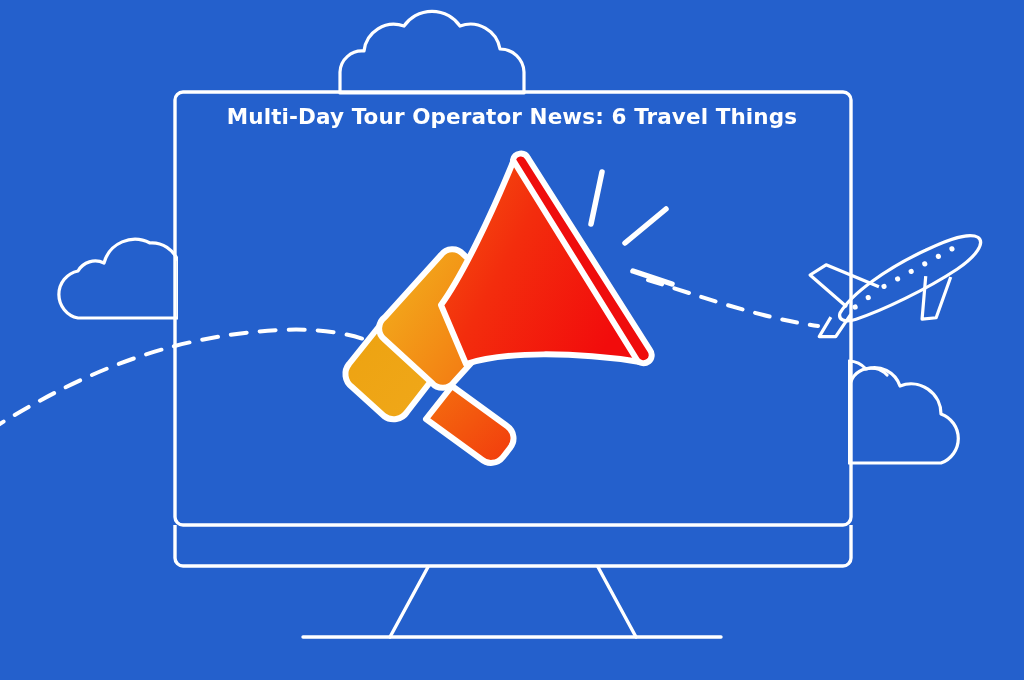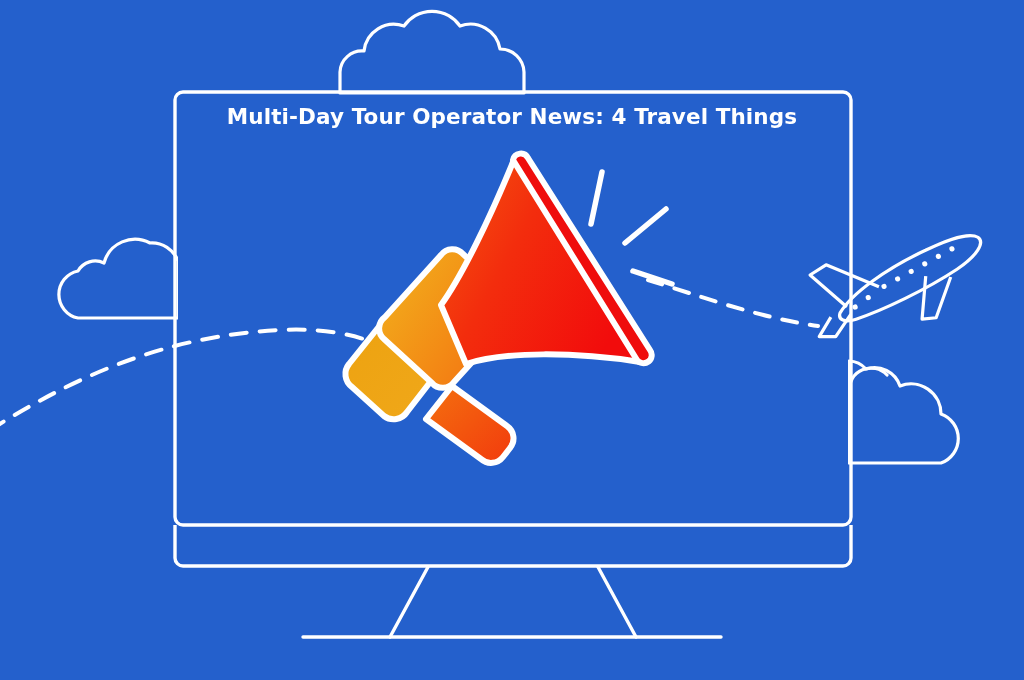--- a/index.html
+++ b/index.html
@@ -167,15 +167,15 @@
       <path d="M513 160 A8 8 0 0 1 528 158 L650 350 A8 8 0 0 1 637 360 Z" fill="#ef0d0d" stroke="#ffffff" stroke-width="6" stroke-linejoin="round"></path>
 
       <g>
         <line x1="602" y1="172" x2="591" y2="224" stroke="#ffffff" stroke-width="5.5" stroke-linecap="round"></line>
         <line x1="666" y1="209" x2="625" y2="243" stroke="#ffffff" stroke-width="5.5" stroke-linecap="round"></line>
         <line x1="672" y1="284" x2="633" y2="271" stroke="#ffffff" stroke-width="5.5" stroke-linecap="round"></line>
       </g>
     </g>
   </svg>
 
-  <div id="headline">Multi-Day Tour Operator News: 4 Travel Things</div>
+  <div id="headline">Multi-Day Tour Operator News: 6 Travel Things</div>
 
 </div>
 
 </body></html>

